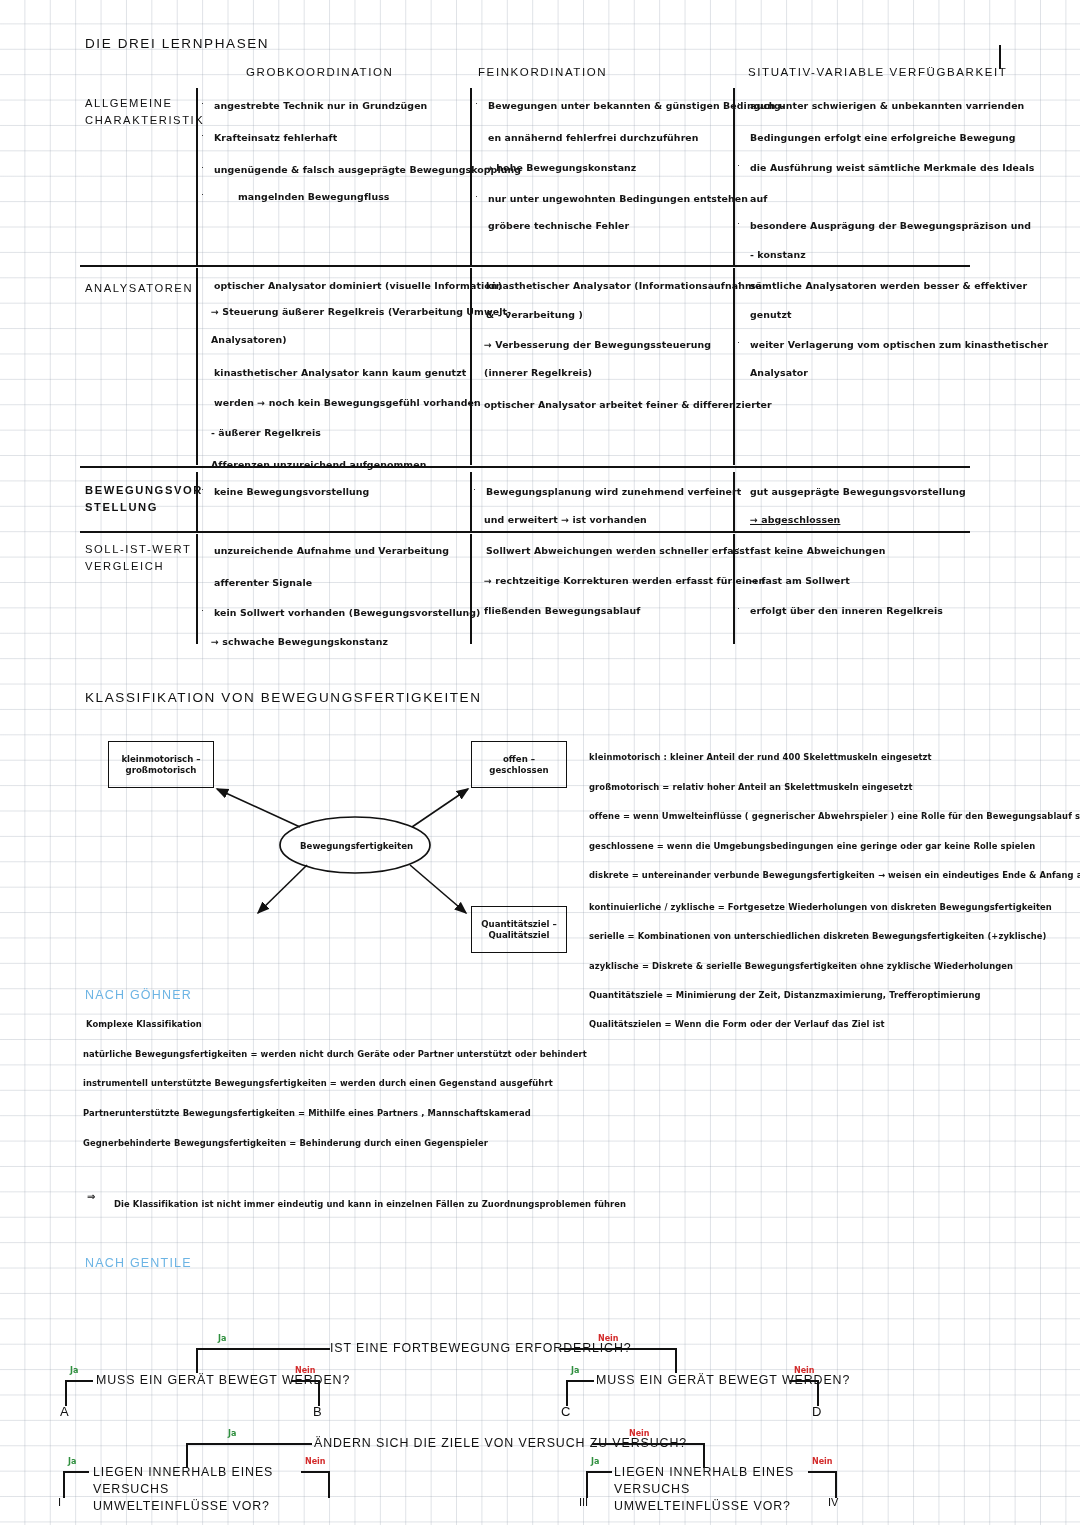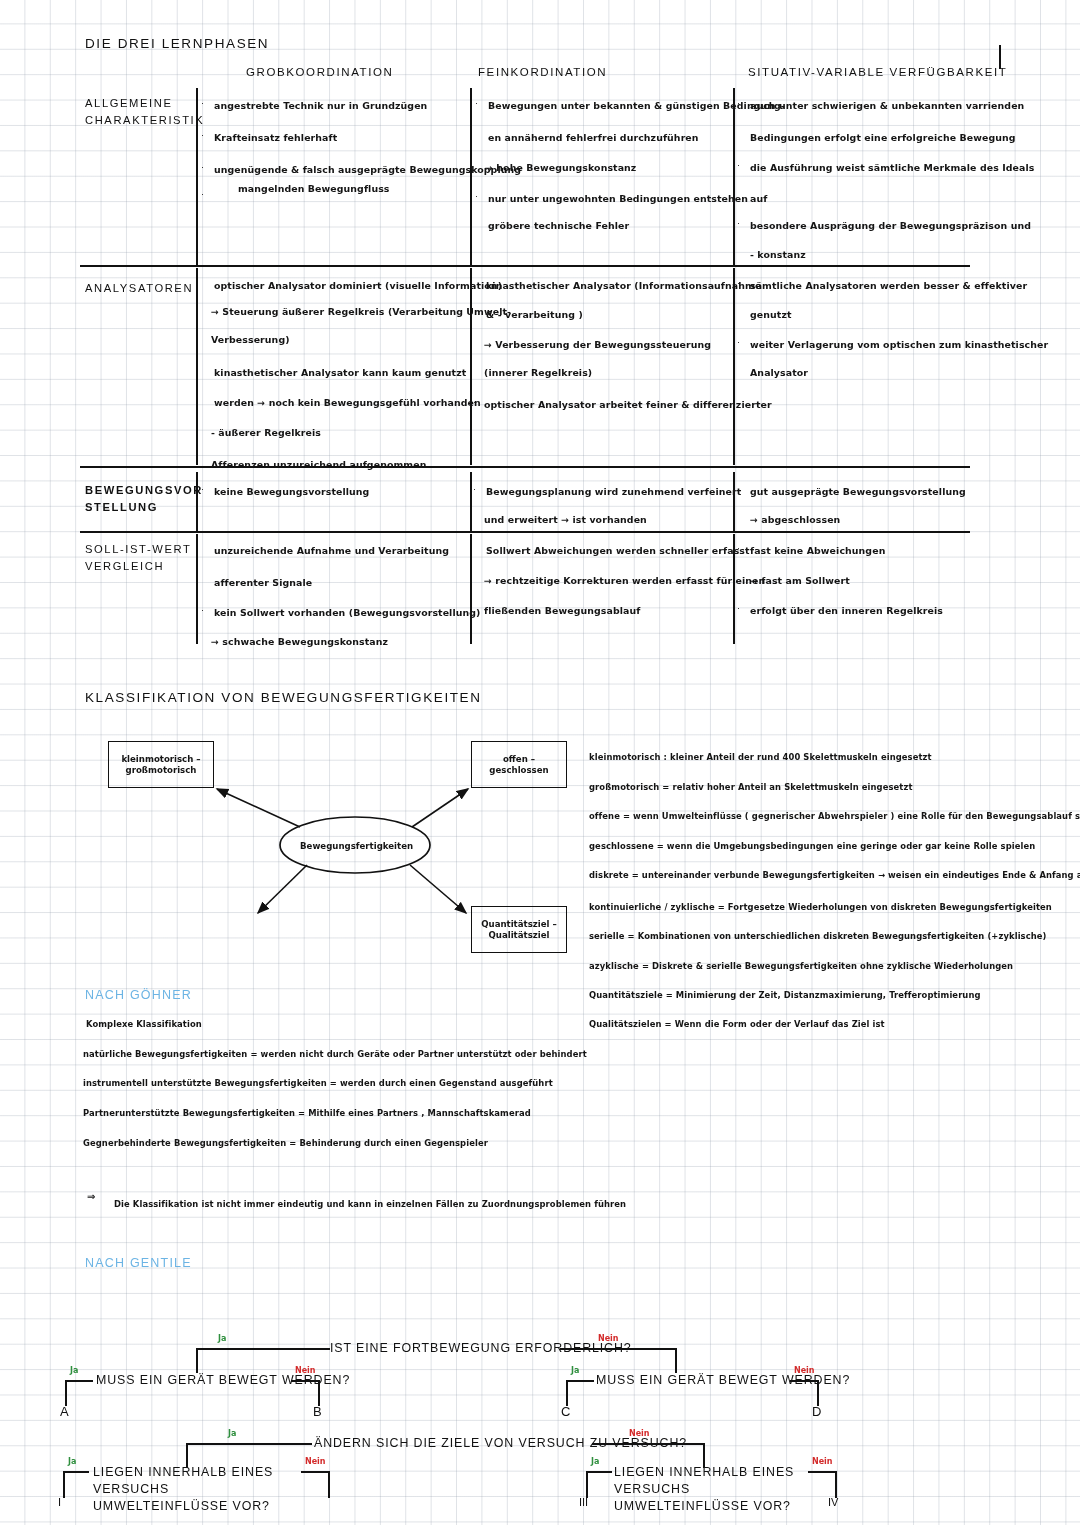--- a/index.html
+++ b/index.html
@@ -122,21 +122,21 @@
 CHARAKTERISTIK</div>
   <div class="caps rowlabel" style="left:85px;top:280px;font-size:11.2px;">ANALYSATOREN</div>
   <div class="caps rowlabel" style="left:85px;top:482px;font-size:11.2px;font-weight:bold;">BEWEGUNGSVOR
 STELLUNG</div>
   <div class="caps rowlabel" style="left:85px;top:541px;font-size:11.2px;">SOLL-IST-WERT
 VERGLEICH</div>
 
   <div class="hand cellline" style="left:206px;top:101px;">angestrebte Technik nur in Grundzügen</div>
   <div class="hand cellline" style="left:206px;top:133px;">Krafteinsatz fehlerhaft</div>
   <div class="hand cellline" style="left:206px;top:165px;">ungenügende &amp; falsch ausgeprägte Bewegungskopplung</div>
-  <div class="hand cellline" style="left:206px;top:184px;padding-left:24px;">mangelnden Bewegungfluss</div>
+  <div class="hand cellline" style="left:206px;top:192px;padding-left:24px;">mangelnden Bewegungfluss</div>
   <div class="bullet" style="left:201px;top:98px;">·</div>
   <div class="bullet" style="left:201px;top:130px;">·</div>
   <div class="bullet" style="left:201px;top:162px;">·</div>
   <div class="bullet" style="left:201px;top:189px;">·</div>
 
   <div class="hand cellline" style="left:480px;top:101px;">Bewegungen unter bekannten &amp; günstigen Bedingung-</div>
   <div class="hand cellline" style="left:480px;top:133px;">en annähernd fehlerfrei durchzuführen</div>
   <div class="hand cellline" style="left:477px;top:163px;">→ hohe Bewegungskonstanz</div>
   <div class="hand cellline" style="left:480px;top:194px;">nur unter ungewohnten Bedingungen entstehen</div>
   <div class="hand cellline" style="left:480px;top:221px;">gröbere technische Fehler</div>
@@ -148,21 +148,21 @@
   <div class="hand cellline" style="left:742px;top:163px;">die Ausführung weist sämtliche Merkmale des Ideals</div>
   <div class="hand cellline" style="left:742px;top:194px;">auf</div>
   <div class="hand cellline" style="left:742px;top:221px;">besondere Ausprägung der Bewegungspräzison und</div>
   <div class="hand cellline" style="left:742px;top:250px;">- konstanz</div>
   <div class="bullet" style="left:737px;top:98px;">·</div>
   <div class="bullet" style="left:737px;top:160px;">·</div>
   <div class="bullet" style="left:737px;top:218px;">·</div>
 
   <div class="hand cellline" style="left:206px;top:281px;">optischer Analysator dominiert (visuelle Information)</div>
   <div class="hand cellline" style="left:203px;top:307px;">→ Steuerung äußerer Regelkreis (Verarbeitung  Umwelt-</div>
-  <div class="hand cellline" style="left:203px;top:335px;">   Verbesserung)</div>
+  <div class="hand cellline" style="left:203px;top:335px;">   Analysatoren)</div>
   <div class="hand cellline" style="left:206px;top:368px;">kinasthetischer Analysator kann kaum genutzt</div>
   <div class="hand cellline" style="left:206px;top:398px;">werden → noch kein Bewegungsgefühl vorhanden</div>
   <div class="hand cellline" style="left:203px;top:428px;">- äußerer Regelkreis</div>
   <div class="hand cellline" style="left:203px;top:460px;">Afferenzen unzureichend aufgenommen</div>
 
   <div class="hand cellline" style="left:478px;top:281px;">kinasthetischer Analysator (Informationsaufnahme</div>
   <div class="hand cellline" style="left:478px;top:310px;">&amp; - verarbeitung )</div>
   <div class="hand cellline" style="left:476px;top:340px;">→ Verbesserung der Bewegungssteuerung</div>
   <div class="hand cellline" style="left:476px;top:368px;">   (innerer Regelkreis)</div>
   <div class="hand cellline" style="left:476px;top:400px;">optischer Analysator arbeitet feiner &amp; differenzierter</div>
@@ -176,21 +176,21 @@
   <div class="bullet" style="left:737px;top:337px;">·</div>
 
   <div class="hand cellline" style="left:206px;top:487px;">keine Bewegungsvorstellung</div>
   <div class="bullet" style="left:201px;top:484px;">·</div>
 
   <div class="hand cellline" style="left:478px;top:487px;">Bewegungsplanung wird zunehmend verfeinert</div>
   <div class="hand cellline" style="left:476px;top:515px;">und erweitert → ist vorhanden</div>
   <div class="bullet" style="left:473px;top:484px;">·</div>
 
   <div class="hand cellline" style="left:742px;top:487px;">gut ausgeprägte Bewegungsvorstellung</div>
-  <div class="hand cellline" style="left:742px;top:515px;">→ abgeschlossen</div>
+  <div class="hand cellline" style="left:742px;top:515px;text-decoration:underline;">→ abgeschlossen</div>
   <div class="bullet" style="left:737px;top:484px;">·</div>
 
   <div class="hand cellline" style="left:206px;top:546px;">unzureichende Aufnahme und Verarbeitung</div>
   <div class="hand cellline" style="left:206px;top:578px;">afferenter Signale</div>
   <div class="hand cellline" style="left:206px;top:608px;">kein Sollwert vorhanden (Bewegungsvorstellung)</div>
   <div class="hand cellline" style="left:203px;top:637px;">→ schwache Bewegungskonstanz</div>
   <div class="bullet" style="left:201px;top:605px;">·</div>
 
   <div class="hand cellline" style="left:478px;top:546px;">Sollwert Abweichungen werden schneller erfasst</div>
   <div class="hand cellline" style="left:476px;top:576px;">→ rechtzeitige Korrekturen werden erfasst für einen</div>

